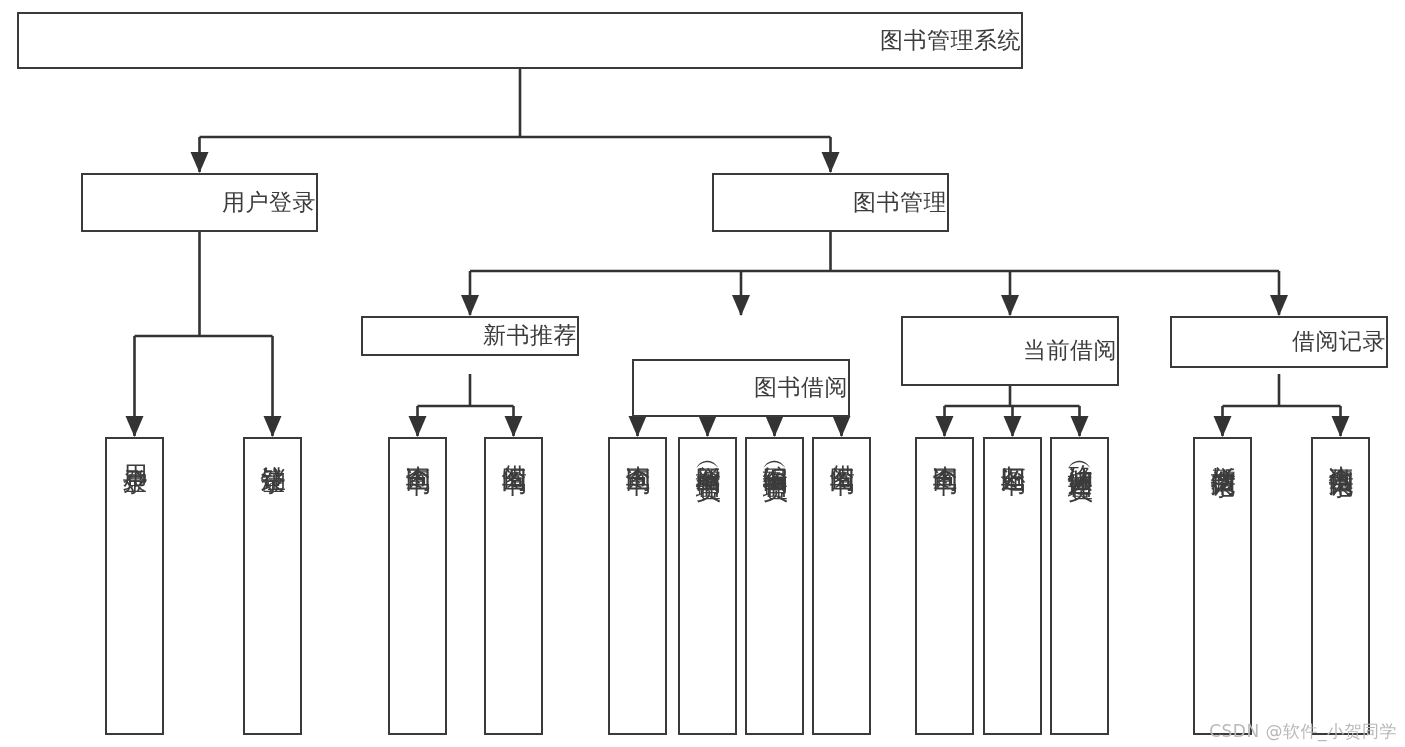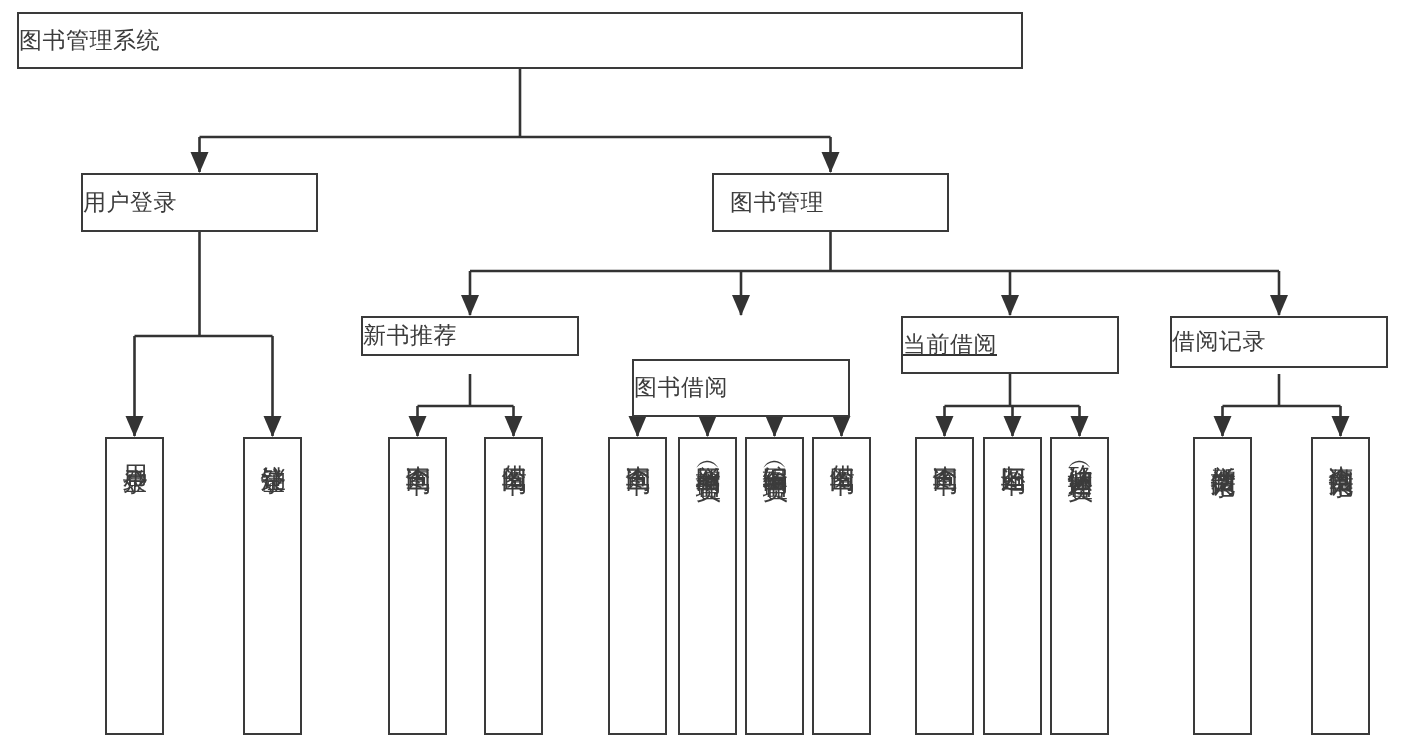--- a/index.html
+++ b/index.html
@@ -25,21 +25,21 @@
     height: 747px;
     pointer-events: none;
   }
   .node {
     position: absolute;
     box-sizing: border-box;
     border: 2px solid #3a3a3a;
     background: #ffffff;
     display: flex;
     align-items: center;
-    justify-content: flex-start;
+    justify-content: flex-end;
     color: #333333;
   }
   .node-label {
     display: block;
     text-align: center;
     line-height: 1.18;
     color: #3c3c3c;
     letter-spacing: 0.5px;
   }
   .node.horizontal .node-label {
@@ -137,21 +137,21 @@
       </div>
       <div class="node horizontal" style="left: 712px; top: 173px; width: 237px; height: 59px; padding-left: 16px;">
         <span class="node-label">图书管理</span>
       </div>
       <div class="node horizontal" style="left: 361px; top: 316px; width: 218px; height: 40px;">
         <span class="node-label">新书推荐</span>
       </div>
       <div class="node horizontal" style="left: 632px; top: 316px; width: 218px; height: 58px; margin-top: 43px;">
         <span class="node-label">图书借阅</span>
       </div>
-      <div class="node horizontal" style="left: 901px; top: 316px; width: 218px; height: 58px; text-decoration: underline;">
+      <div class="node horizontal" style="left: 901px; top: 316px; width: 218px; height: 70px;">
         <span class="node-label">当前借阅</span>
       </div>
       <div class="node horizontal" style="left: 1170px; top: 316px; width: 218px; height: 52px;">
         <span class="node-label">借阅记录</span>
       </div>
       <div class="node vertical" style="left: 105px; top: 437px; width: 59px; height: 298px;">
         <span class="node-label">用户登录</span>
       </div>
       <div class="node vertical" style="left: 243px; top: 437px; width: 59px; height: 298px;">
         <span class="node-label">注销登录</span>
@@ -184,14 +184,15 @@
         <span class="node-label">确认归还（管理员）</span>
       </div>
       <div class="node vertical" style="left: 1193px; top: 437px; width: 59px; height: 298px;">
         <span class="node-label">新增借阅记录</span>
       </div>
       <div class="node vertical" style="left: 1311px; top: 437px; width: 59px; height: 298px;">
         <span class="node-label">查询借阅记录</span>
       </div>
     </div>
 
+  <div class="watermark">CSDN @软件_小贺同学</div>
 
 </div>
 
 </body></html>

